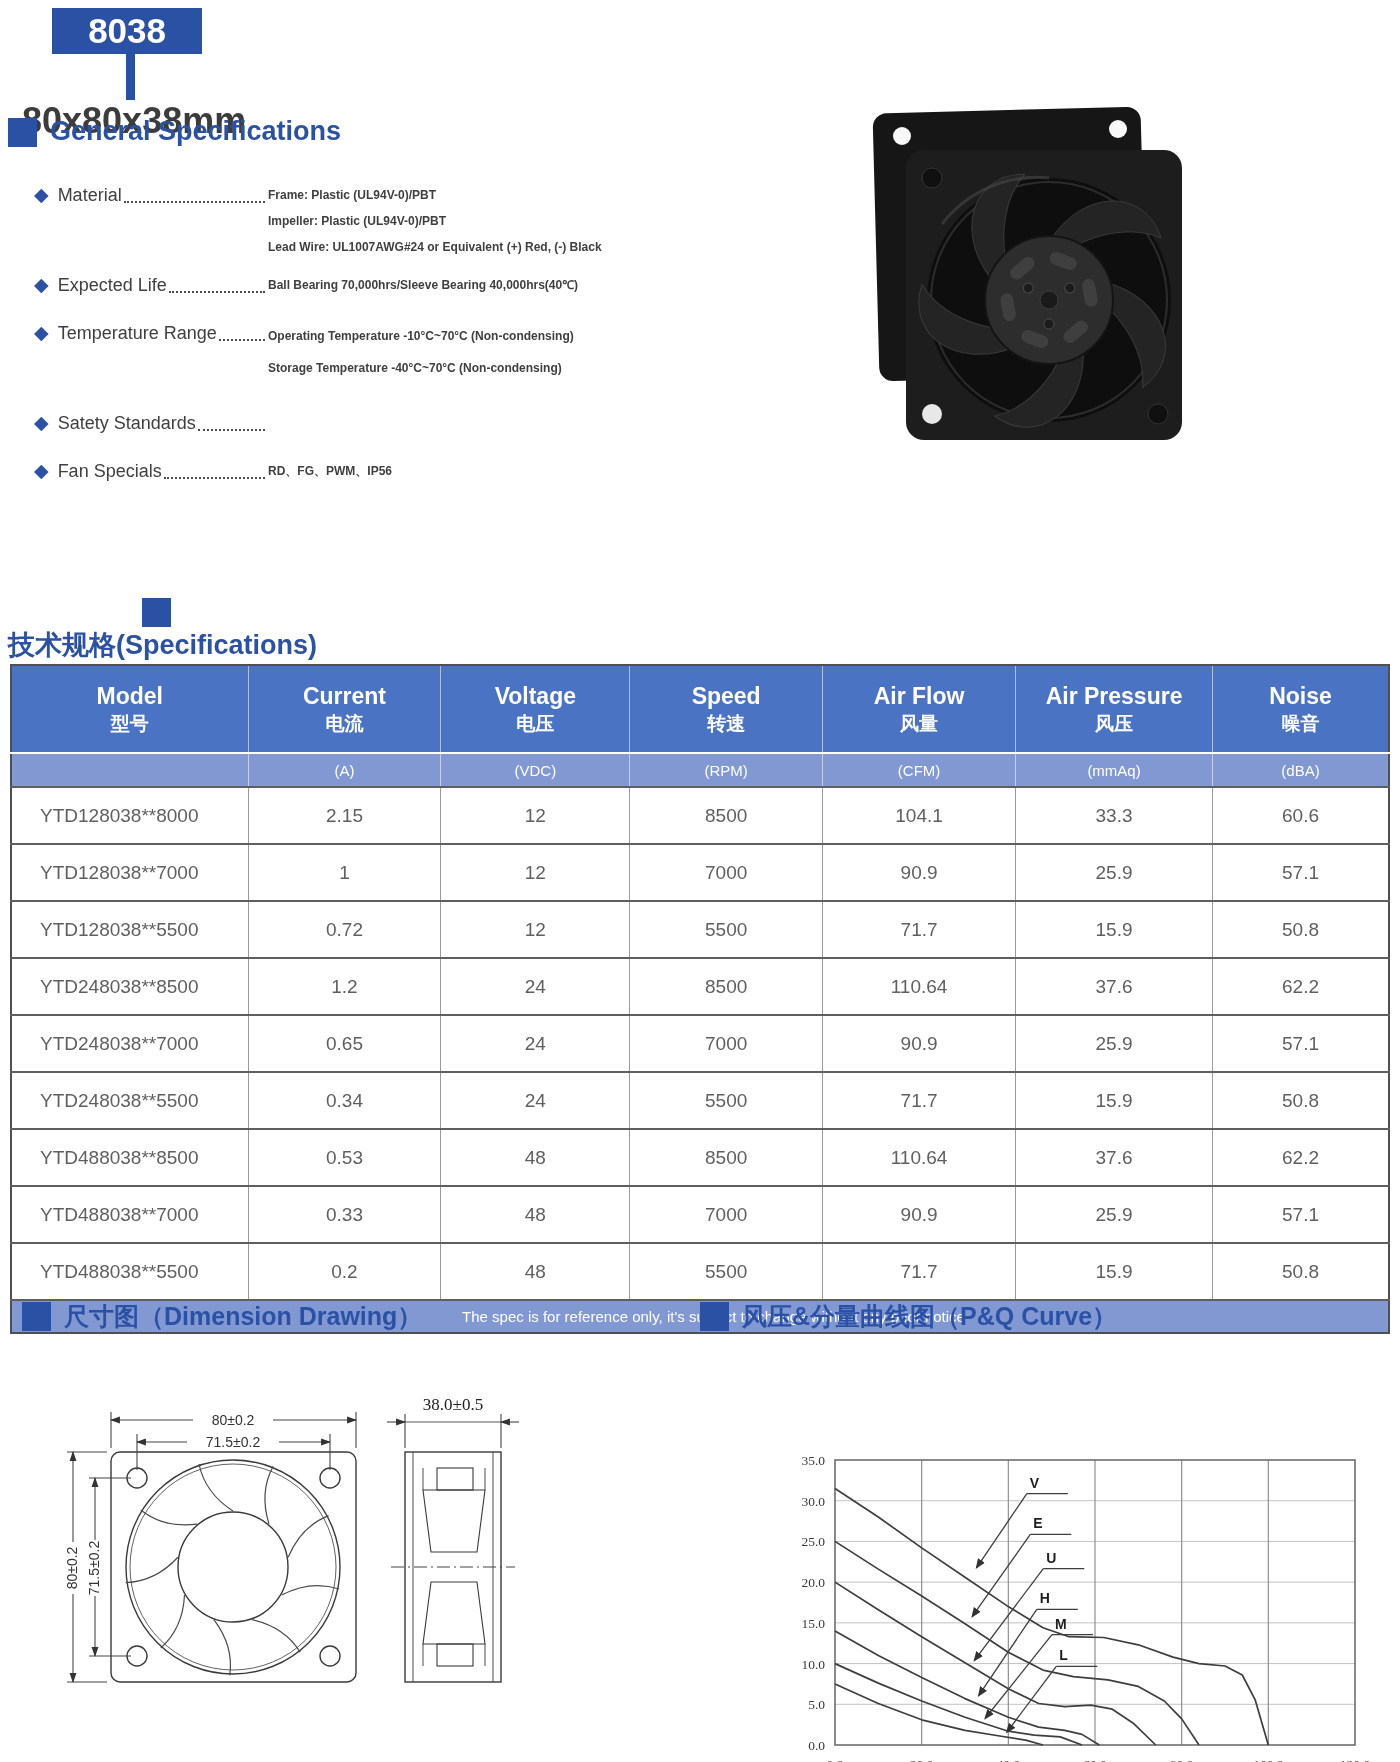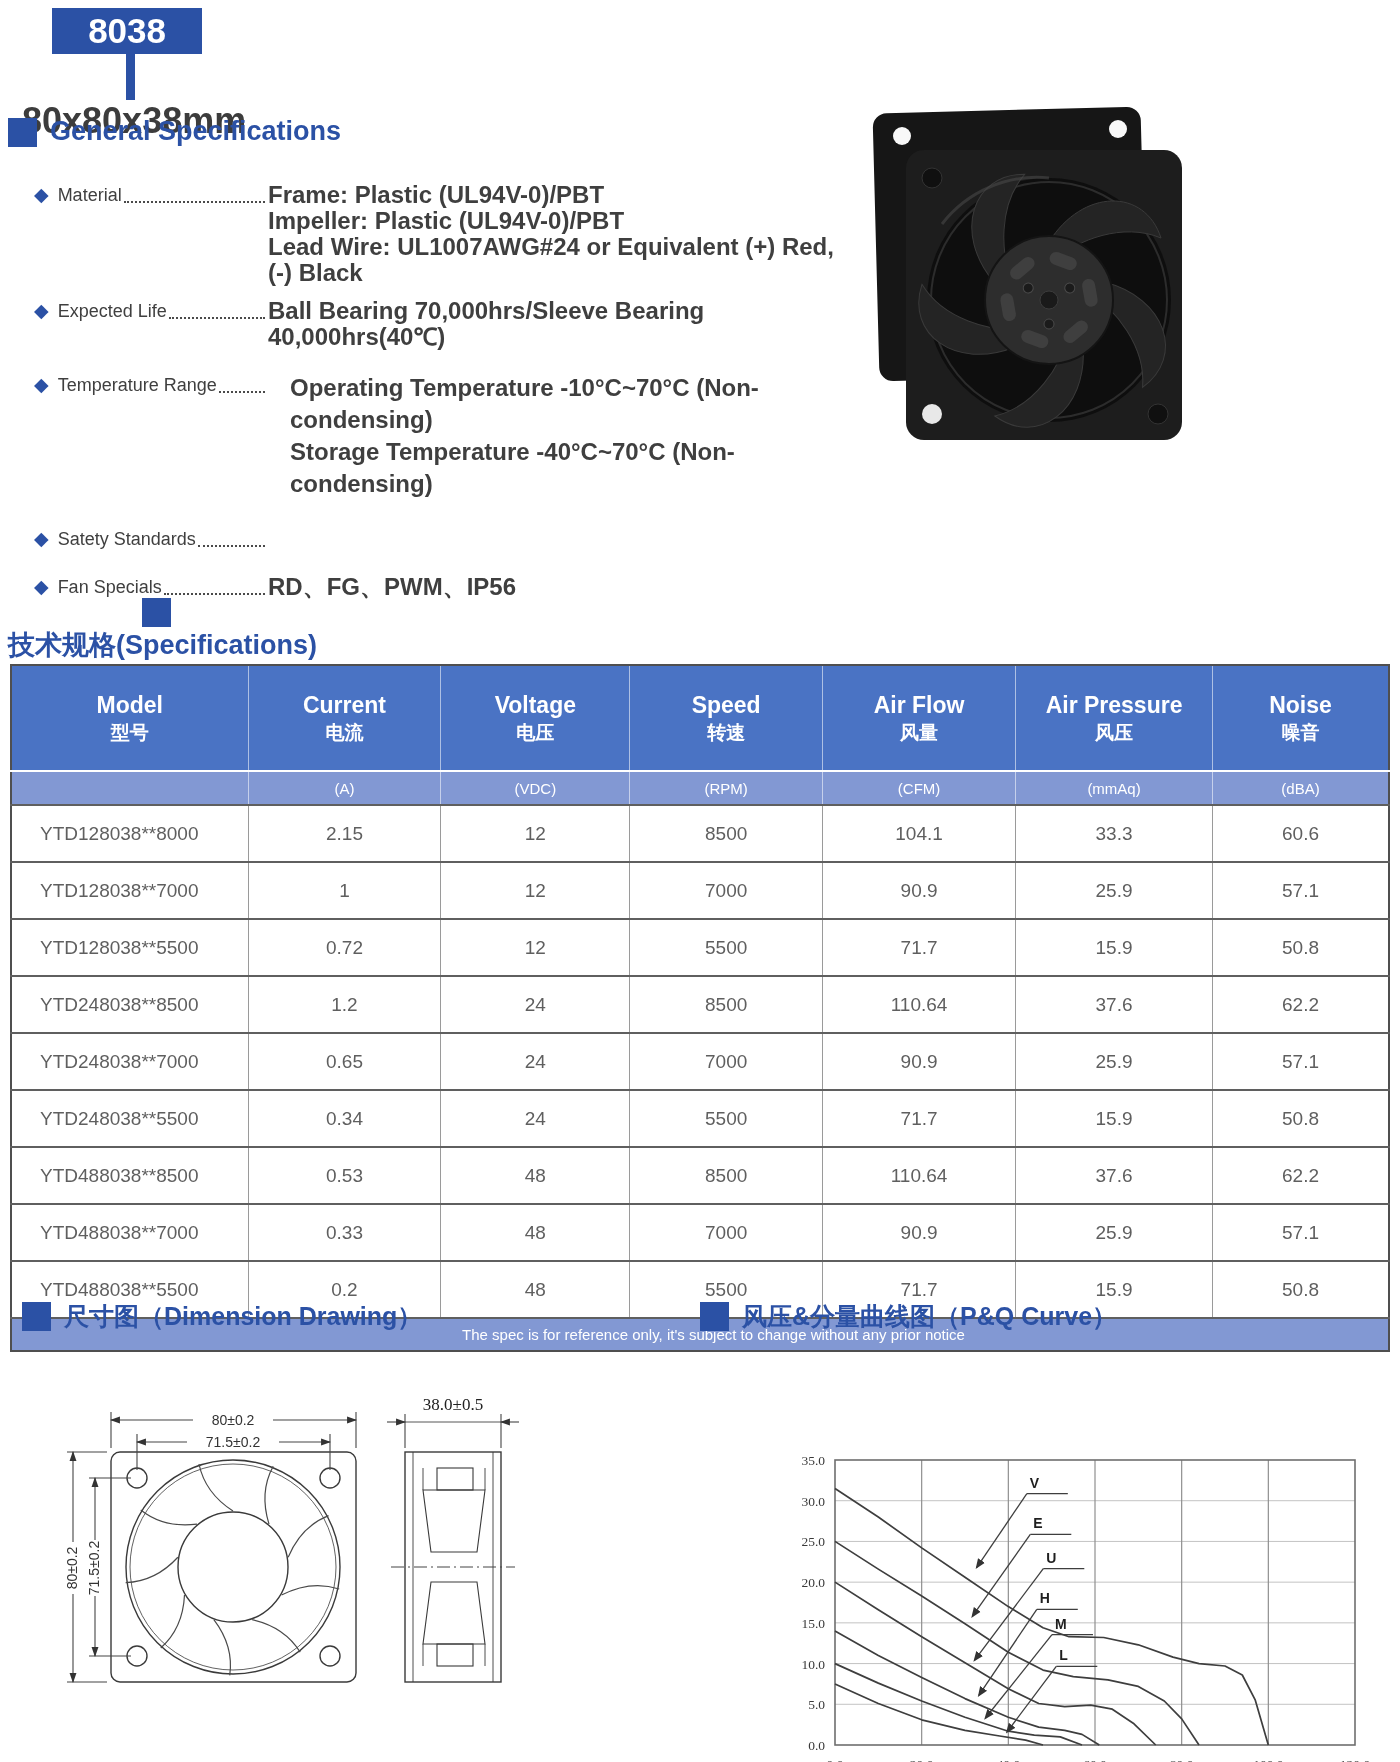--- a/index.html
+++ b/index.html
@@ -25,27 +25,27 @@
   .spec-item{display:flex;align-items:flex-start;}
   .spec-item:nth-child(1){margin-bottom:12px;}
   .spec-item:nth-child(2){margin-bottom:22px;}
   .spec-item:nth-child(3){margin-bottom:26px;}
   .spec-item:nth-child(4){margin-bottom:22px;}
   .spec-left{width:234px;flex:none;display:flex;align-items:flex-start;}
   .diamond{color:var(--blue-dark);font-size:19px;line-height:26px;margin-right:9px;flex:none;}
   .spec-label{font-size:18px;font-weight:normal;line-height:26px;white-space:nowrap;}
   .leader{flex:1;height:19px;border-bottom:2.5px dotted #4a4a4a;margin:0 3px 0 2px;min-width:8px;}
   .spec-values{flex:1;}
-  .spec-value-line{font-size:24px;font-weight:bold;line-height:26px;}
-  .spec-item:nth-child(3) .spec-value-line{line-height:32px;margin-left:22px;}
+  .spec-value-line{font-size:12px;font-weight:bold;line-height:26px;}
+  .spec-item:nth-child(3) .spec-value-line{line-height:32px;}
 
   
   .table-wrap{position:absolute;left:10px;top:664px;width:1380px;}
   table.spec{border-collapse:collapse;width:100%;table-layout:fixed;border:2px solid #4f4f4f;}
-  table.spec th{background:var(--blue-head);color:#fff;height:78px;padding:13px;
+  table.spec th{background:var(--blue-head);color:#fff;height:78px;padding:4px;
                 border-left:1px solid rgba(255,255,255,.55);vertical-align:middle;}
   table.spec th:first-child{border-left:none;}
   .th-en{font-size:23px;font-weight:bold;line-height:30px;}
   .th-zh{font-size:19px;font-weight:bold;line-height:26px;}
   tr.units td{background:var(--blue-light);color:#fff;height:30px;font-size:15px;text-align:center;
               border-left:1px solid rgba(255,255,255,.55);border-top:2px solid #fff;}
   tr.units td:first-child{border-left:none;}
   tbody td{height:53px;font-size:19px;color:#5f5f5f;text-align:center;background:#fff;
            border-left:1px solid #9a9a9a;border-top:2px solid #5f5f5f;}
   tbody td:first-child{border-left:none;text-align:left;padding-left:28px;}

